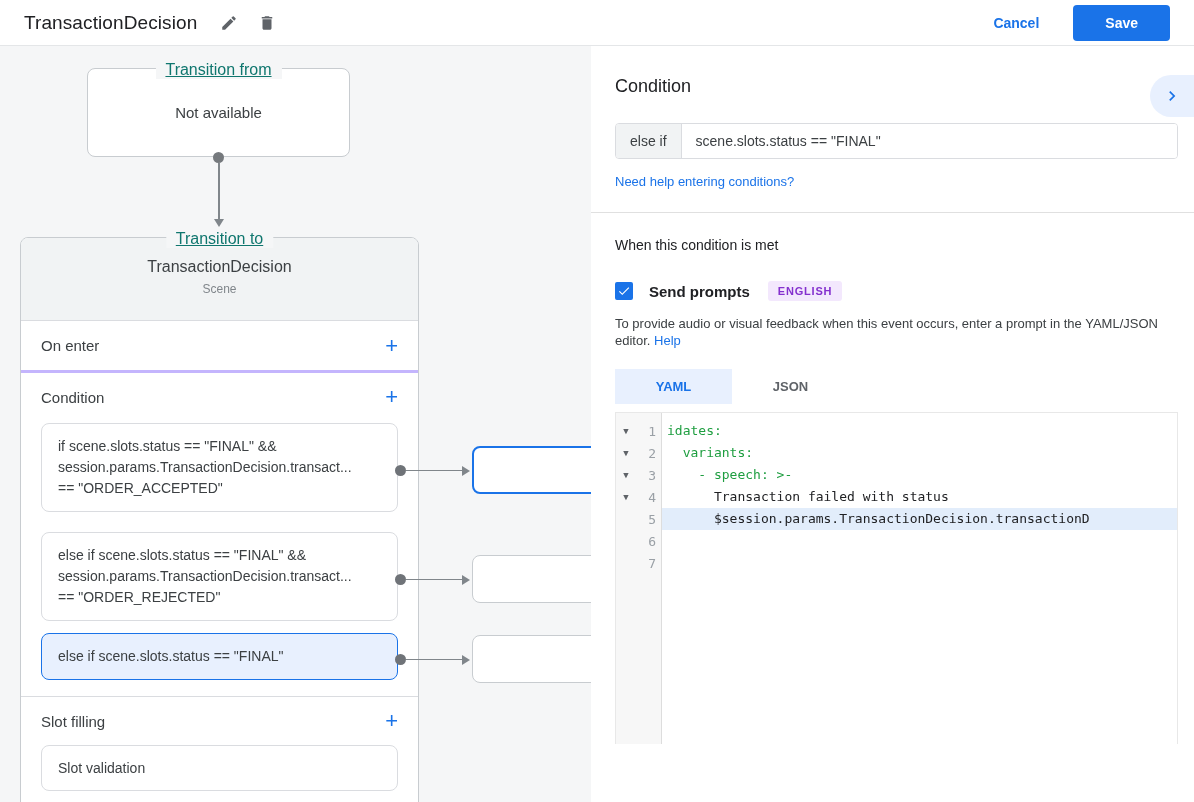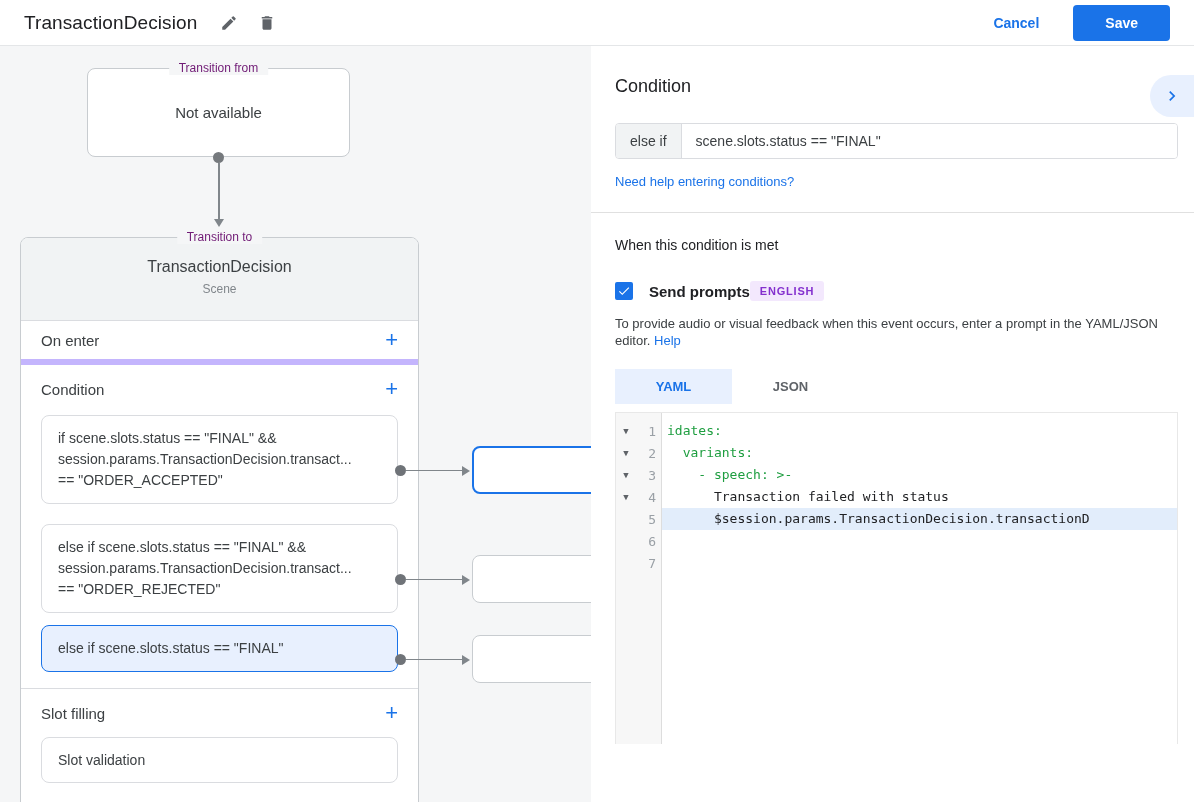--- a/index.html
+++ b/index.html
@@ -19,21 +19,21 @@
   .save-btn { background:#1a73e8; color:#fff; font-size:14px; font-weight:bold; border:none;
     border-radius:4px; padding:0 32px; height:36px; cursor:pointer; font-family:inherit; }
 
   
   .main { display:flex; height:756px; }
 
   
   .canvas { position:relative; width:591px; height:756px; background:#f5f6f7; overflow:hidden; flex:none; }
 
   .fieldset-legend { position:absolute; top:-8px; left:50%; transform:translateX(-50%);
-    background:#f5f6f7; padding:0 10px; font-size:12px; color:#701a75; white-space:nowrap; }
+    background:#f5f6f7; padding:0 10px; font-size:16px; color:#0f766e; white-space:nowrap;text-decoration:underline; }
 
   .from-box { position:absolute; left:87px; top:22px; width:263px; height:89px;
     background:#fff; border:1px solid #c8ccd0; border-radius:8px; }
   .from-box .val { display:flex; height:100%; align-items:center; justify-content:center;
     font-size:15px; color:#3c4043; }
 
   .varrow { position:absolute; left:213px; top:106px; width:11px; }
   .varrow .dot { width:11px; height:11px; border-radius:50%; background:#75797d; }
   .varrow .line { width:2px; height:56px; background:#80868b; margin:0 auto; }
   .varrow .head { width:0; height:0; margin-left:.5px; border-left:5px solid transparent;
@@ -41,22 +41,22 @@
 
   
   .scene-card { position:absolute; left:20px; top:191px; width:399px; height:600px;
     background:#fff; border:1px solid #c8ccd0; border-radius:8px; }
   .scene-card .fieldset-legend { background:#f5f6f7; }
   .card-header { height:83px; background:#f1f3f4; border-bottom:1px solid #dadce0;
     border-radius:7px 7px 0 0; text-align:center; padding-top:20px; }
   .card-header .name { font-size:16px; color:#3c4043; }
   .card-header .type { font-size:12px; color:#80868b; margin-top:6px; }
 
-  .row-section { height:44px; display:flex; align-items:center; justify-content:space-between;
-    padding:0 20px; border-bottom:6px solid #c4b5fd; }
+  .row-section { height:52px; display:flex; align-items:center; justify-content:space-between;
+    padding:0 20px; border-bottom:3px solid #c4b5fd; }
   .section-label { font-size:15px; color:#3c4043; }
   .plus-btn { color:#1a73e8; font-size:22px; font-weight:400; line-height:20px; cursor:pointer; }
 
   .cond-section { padding:14px 0 16px; border-bottom:1px solid #dadce0; }
   .cond-head { display:flex; align-items:center; justify-content:space-between;
     padding:0 20px; height:20px; margin-bottom:16px; }
   .cond-box { margin:0 20px; border:1px solid #dadce0; border-radius:8px; background:#fff;
     padding:12px 16px; height:89px; cursor:pointer; }
   .cond-box + .cond-box { margin-top:20px; }
   .cond-box.small { height:47px; margin-top:12px; display:flex; align-items:center; }
@@ -98,21 +98,21 @@
 
   .panel-divider { border:none; border-top:1px solid #e0e0e0; margin:22px -16px 0 -24px; }
 
   .when-title { font-size:14px; color:#202124; margin-top:24px; }
   .check-row { display:flex; align-items:center; margin-top:28px; }
   .checkbox { width:18px; height:18px; border:2px solid #5f6368; border-radius:2px; background:#fff;
     cursor:pointer; flex:none; }
   .checkbox.checked { background:#1a73e8; border-color:#1a73e8; display:flex; align-items:center; justify-content:center; }
   .checkbox.checked svg { fill:#fff; }
   .check-label { font-size:15px; font-weight:bold; color:#202124; margin-left:16px; cursor:pointer; }
-  .lang-badge { background:#f3e8fd; color:#8430ce; font-size:11px; font-weight:bold;
+  .lang-badge { margin-left:18px; background:#f3e8fd; color:#8430ce; font-size:11px; font-weight:bold;
     letter-spacing:.8px; padding:4px 10px; border-radius:3px; }
 
   .desc { margin-top:14px; font-size:13px; color:#3c4043; line-height:17px; max-width:575px; }
   .desc a { color:#1a73e8; text-decoration:none; cursor:pointer; }
 
   .tabs { display:flex; margin-top:20px; }
   .tab { width:117px; height:35px; display:flex; align-items:center; justify-content:center;
     font-size:13px; font-weight:bold; color:#5f6368; cursor:pointer; }
   .tab.active { background:#e8f0fe; color:#1a73e8; }
 

